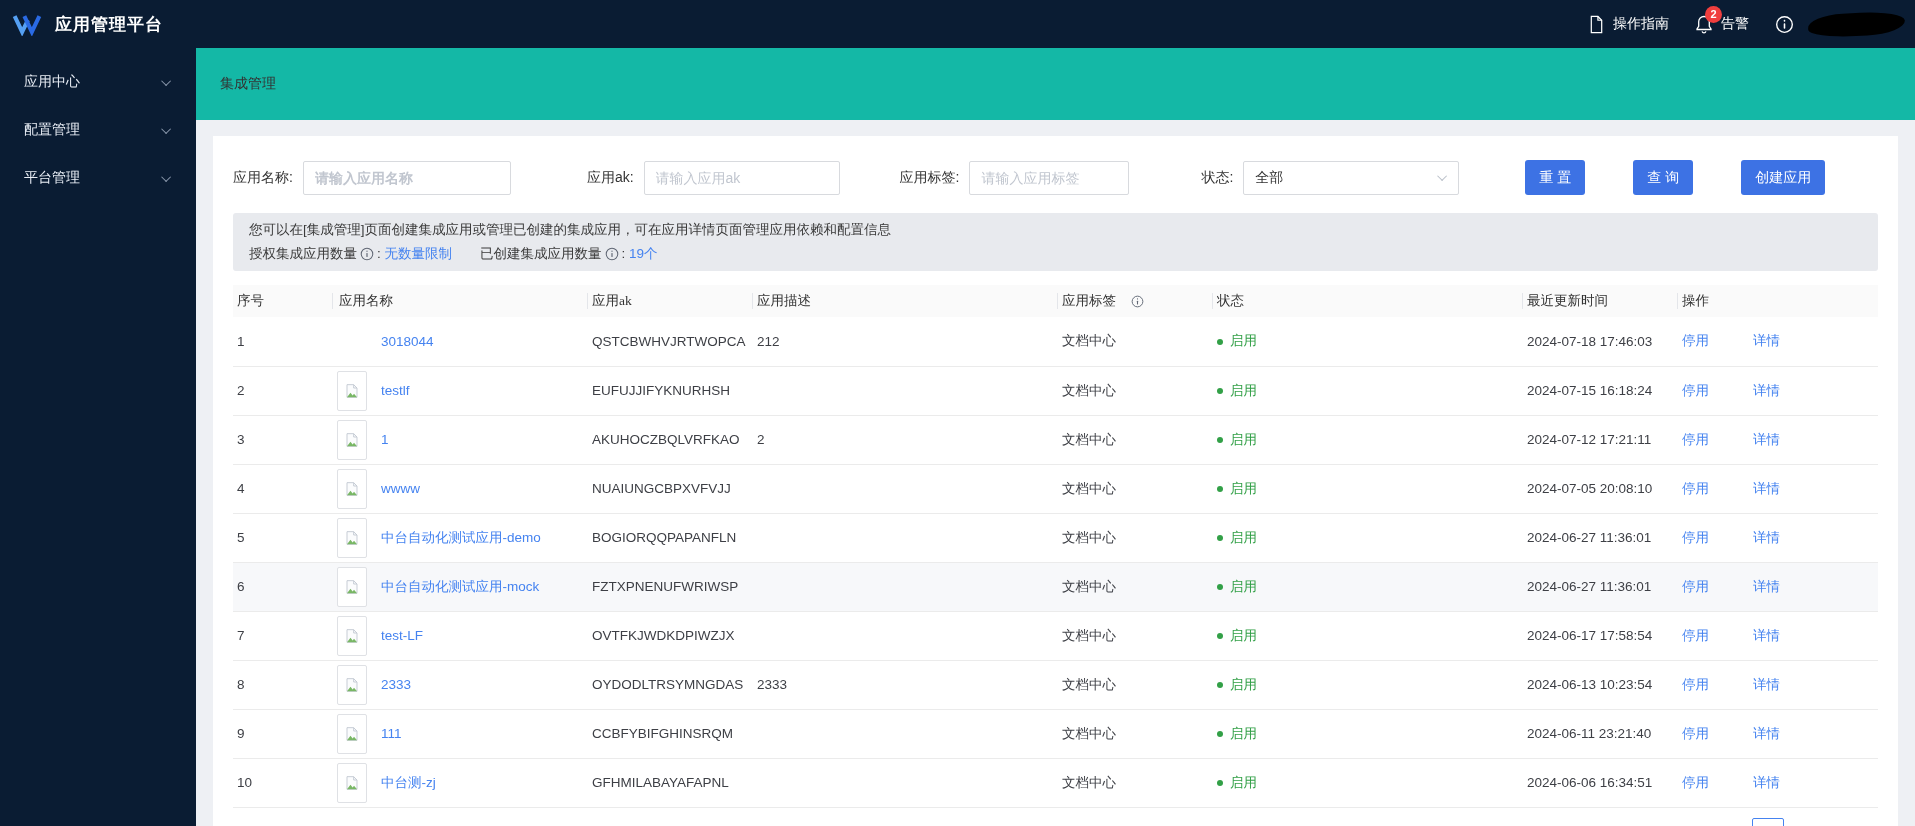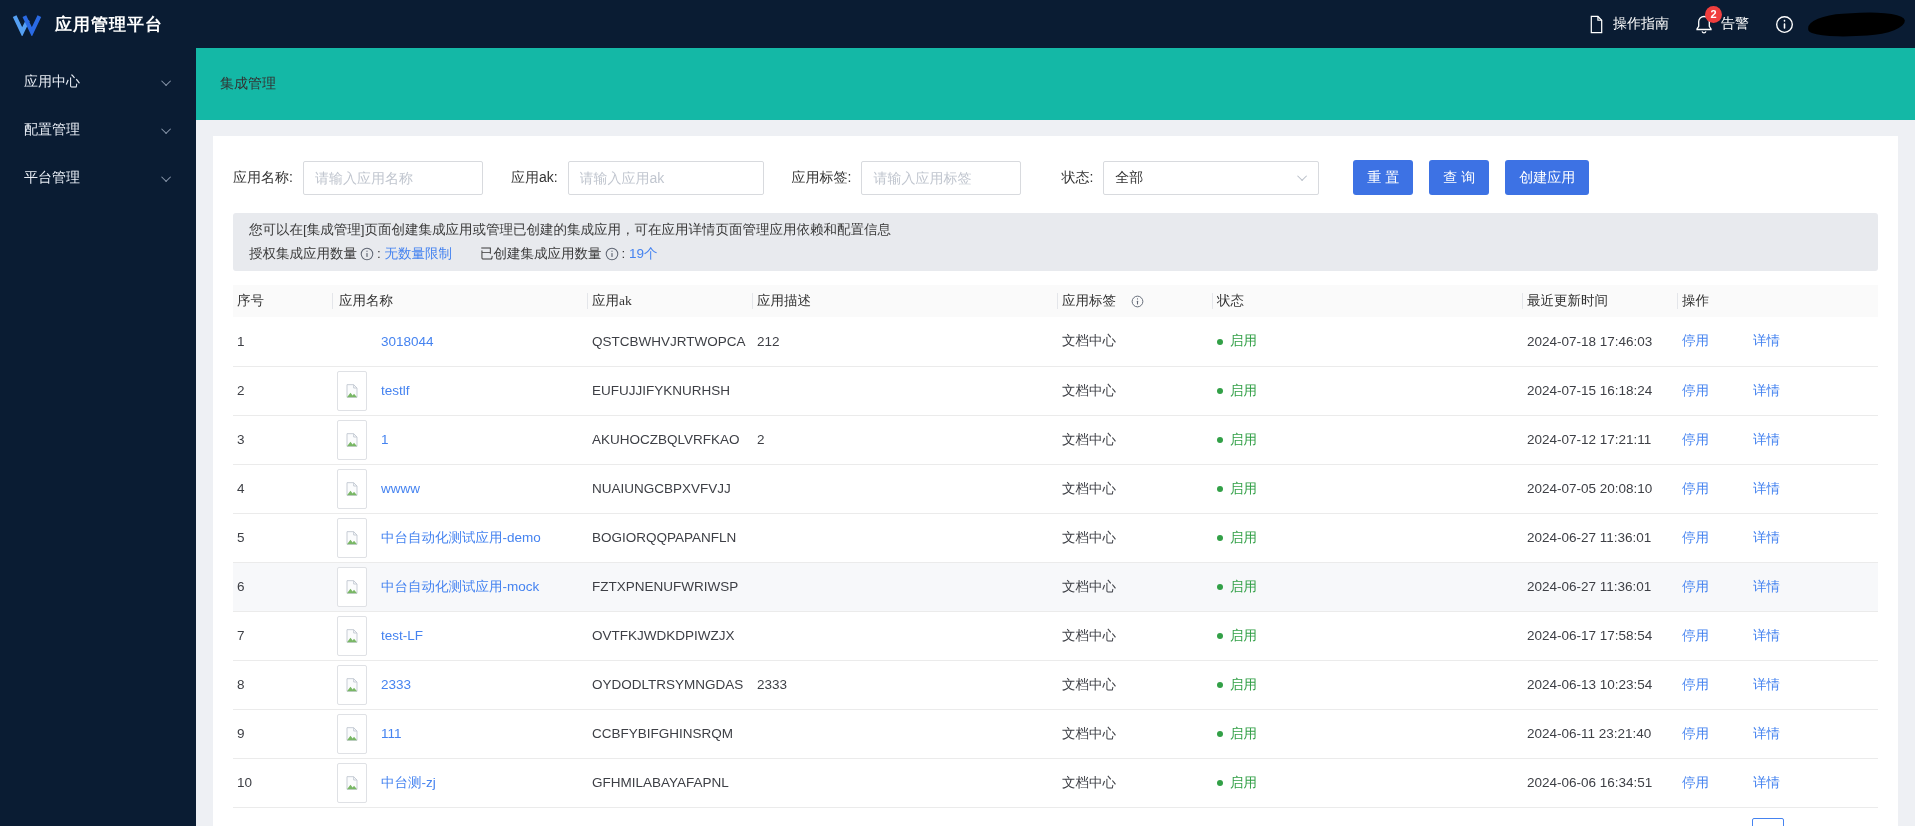--- a/index.html
+++ b/index.html
@@ -52,30 +52,30 @@
   .main { position:absolute; top:48px; left:196px; width:1719px; height:778px; }
   .breadcrumb-bar {
     height:72px; background:#14b8a6; display:flex; align-items:center;
     padding:0 24px; font-size:14px; color:#333;
   }
   .card {
     margin:16px 17px 0 17px; background:#fff; padding:24px 20px 0 20px; min-height:700px;
   }
 
   
-  .filters { display:flex; align-items:center; flex-wrap:nowrap; }
+  .filters { display:flex; align-items:center; flex-wrap:nowrap;gap:32px; }
   .fgroup { display:flex; align-items:center; }
   .flabel { color:#333; margin-right:10px; white-space:nowrap; }
   .finput {
     height:34px; border:1px solid #d8dade; border-radius:2px; padding:0 11px;
     font-size:14px; color:#333; outline:none; background:#fff;
     font-family:"Liberation Sans","DejaVu Sans",sans-serif;
   }
   .finput::placeholder { color:#c1c6cf; }
-  .w-name { width:180px; margin-right:28px; }
+  .w-name { width:208px; margin-right:44px;font-weight:bold; }
   .w-ak   { width:196px; margin-right:28px; }
   .w-tag  { width:160px; margin-right:40px; }
   .fselect {
     width:216px; height:34px; border:1px solid #d8dade; border-radius:2px;
     display:flex; align-items:center; justify-content:space-between;
     padding:0 11px; color:#333; cursor:pointer; background:#fff; margin-right:18px;
   }
   .fselect .chev { border-color:#b9bfc8; }
   .btn {
     height:35px; border:none; border-radius:3px; background:#3d72e4; color:#fff;

